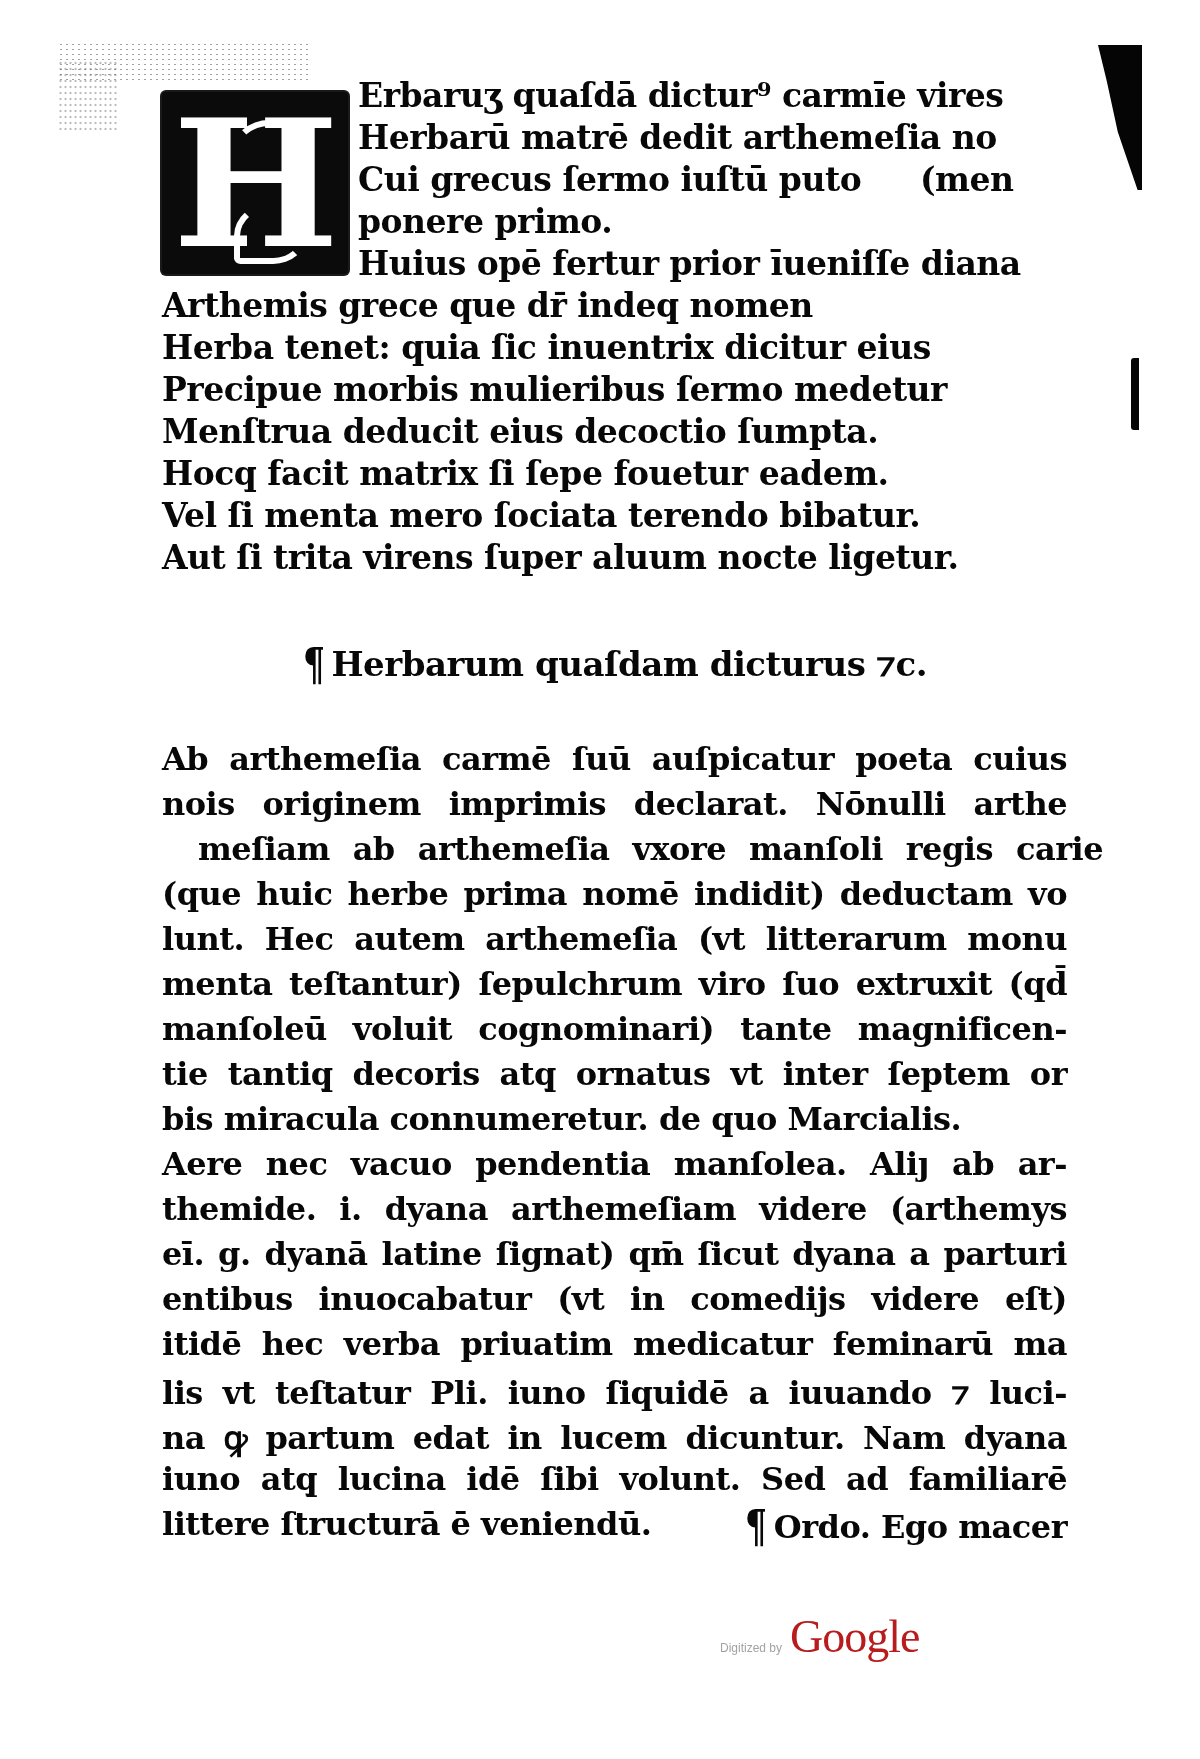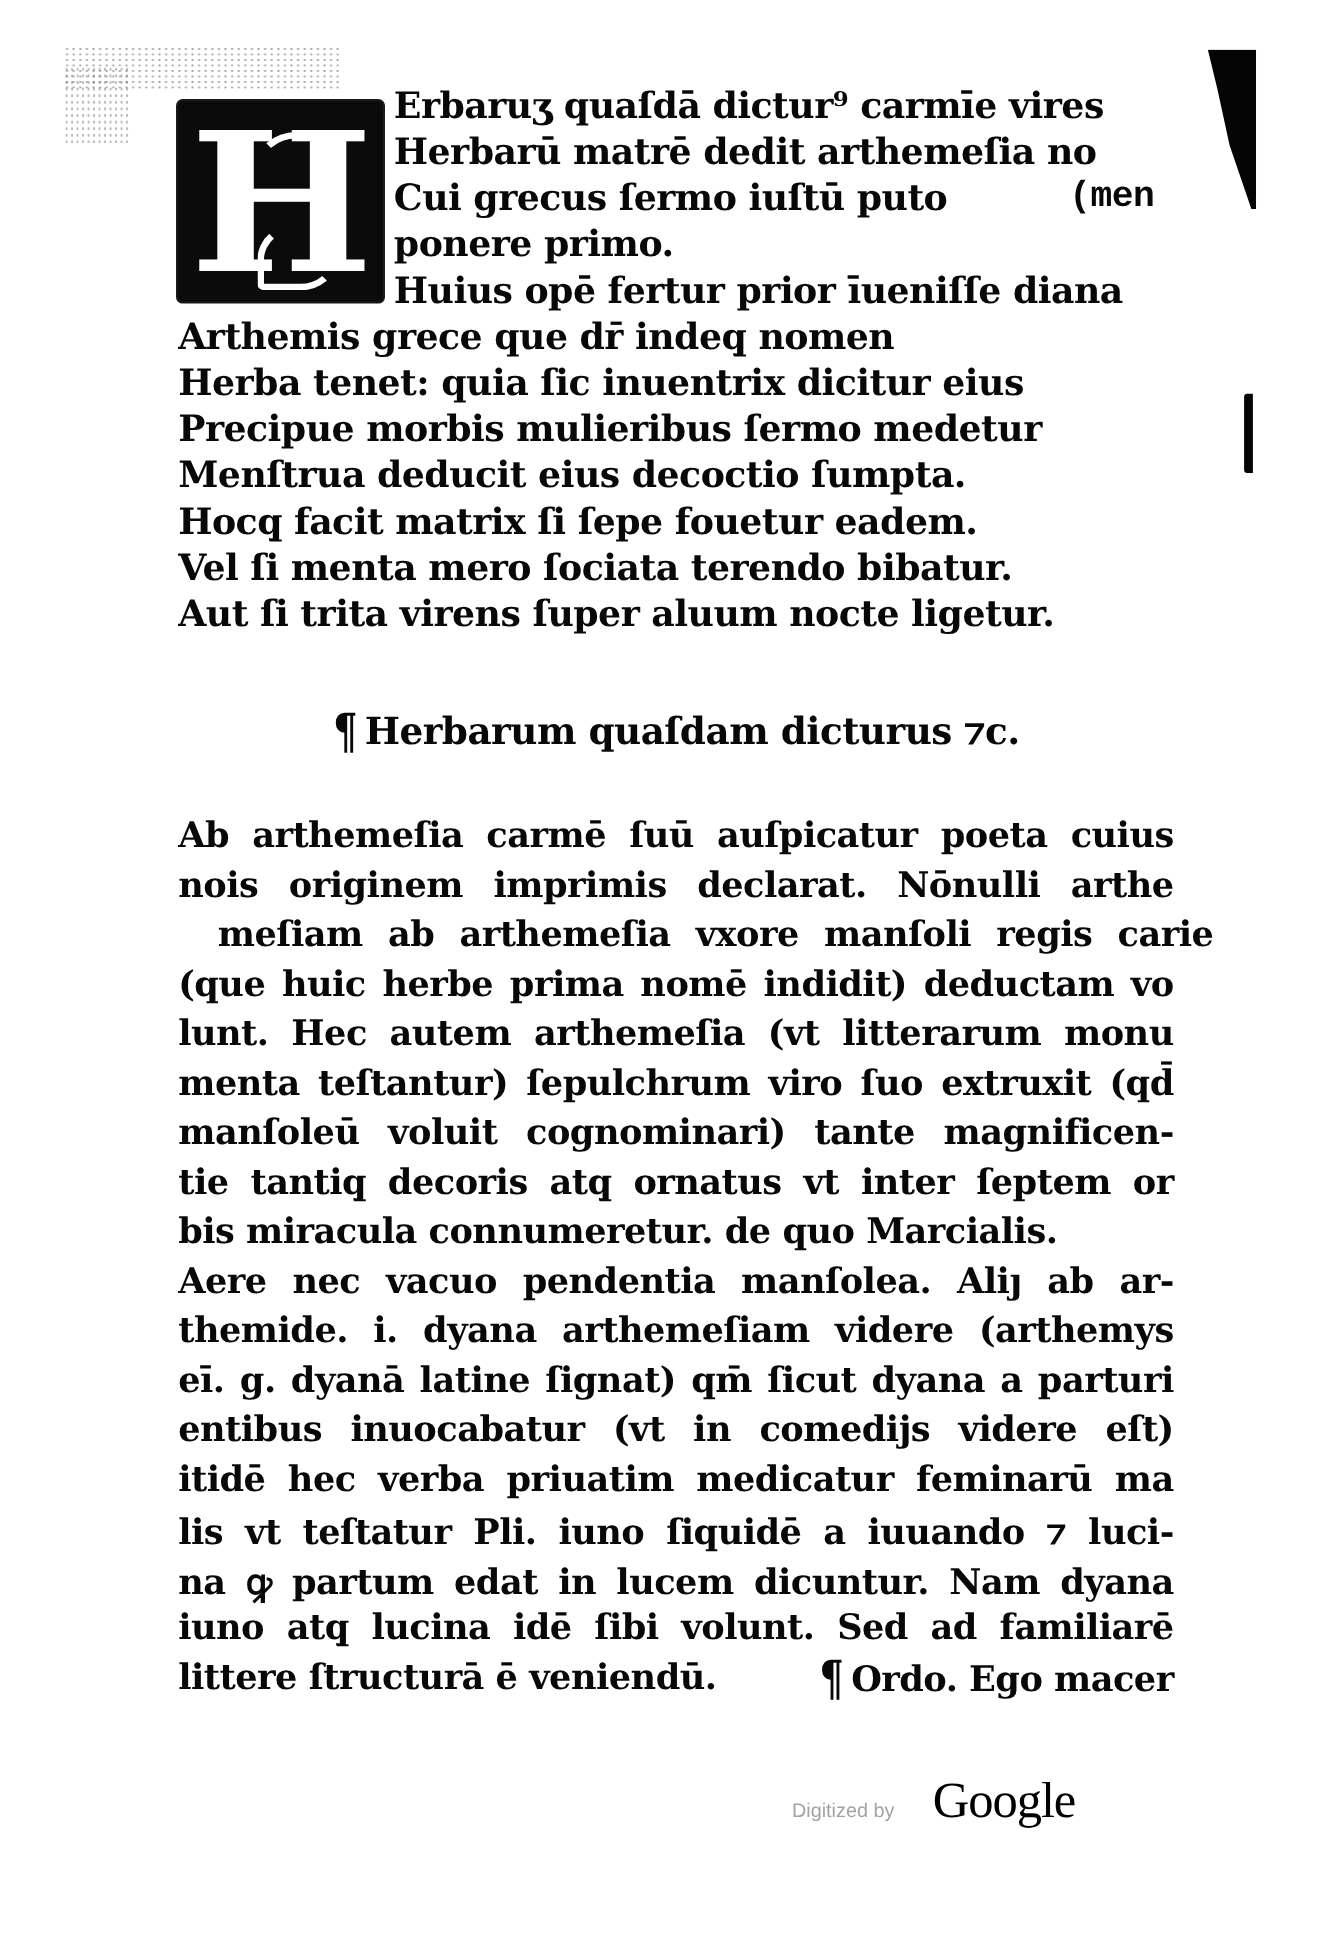--- a/index.html
+++ b/index.html
@@ -36,43 +36,43 @@
   
   .verse { font-size: 33px; }
   
   .comm { font-size: 32px; left: 162px; width: 905px; }
   .comm.just { text-align-last: justify; text-align: justify; }
 
   .heading { font-size: 34px; left: 300px; top: 640px; }
   .pilcrow { display: inline-block; font-size: 44px; line-height: 1; transform: scaleX(.8); margin-right: 4px; vertical-align: -4px; }
 
   .watermark { position: absolute; left: 720px; top: 1610px; display: flex; align-items: baseline; gap: 8px; color: #a3a3a3; }
-  .watermark .by { font-family: "Liberation Sans", sans-serif; font-size: 18px; }
-  .watermark .brand { font-family: "Liberation Serif", serif; font-size: 46px; color: #000000; letter-spacing: -1px; margin-left: 27px; }
+  .watermark .by { font-family: "Liberation Sans", sans-serif; font-size: 12px; }
+  .watermark .brand { font-family: "Liberation Serif", serif; font-size: 46px; color: #b91c1c; letter-spacing: -1px; }
 </style>
 </head>
 <body>
 
 <div class="page">
 
   <div class="speckle"></div>
   <div class="speckle2"></div>
   <div class="edge-bar"></div>
   <div class="edge-line"></div>
 
   <div class="dropcap">
     <span class="letter">H</span>
     <span class="flourish"></span>
     <span class="flourish2"></span>
   </div>
 
   <div class="gothic verse" style="left:358px; top:76px;">Erbaruʒ quaſdā dictur⁹ carmīe vires</div>
   <div class="gothic verse" style="left:358px; top:118px;">Herbarū matrē dedit arthemeſia no</div>
   <div class="gothic verse" style="left:358px; top:160px;">Cui grecus ſermo iuſtū puto</div>
-  <div class="gothic verse" style="left:972px; top:160px;font-family:Liberation Mono, monospace;">(men</div>
+  <div class="gothic verse" style="left:920px; top:160px;">(men</div>
   <div class="gothic verse" style="left:358px; top:202px;">ponere primo.</div>
   <div class="gothic verse" style="left:358px; top:244px;">Huius opē fertur prior īueniſſe diana</div>
   <div class="gothic verse" style="left:162px; top:286px;">Arthemis grece que dr̄ indeq̧ nomen</div>
   <div class="gothic verse" style="left:162px; top:328px;">Herba tenet: quia ſic inuentrix dicitur eius</div>
   <div class="gothic verse" style="left:162px; top:370px;">Precipue morbis mulieribus ſermo medetur</div>
   <div class="gothic verse" style="left:162px; top:412px;">Menſtrua deducit eius decoctio ſumpta.</div>
   <div class="gothic verse" style="left:162px; top:454px;">Hocq̧ facit matrix ſi ſepe fouetur eadem.</div>
   <div class="gothic verse" style="left:162px; top:496px;">Vel ſi menta mero ſociata terendo bibatur.</div>
   <div class="gothic verse" style="left:162px; top:538px;">Aut ſi trita virens ſuper aluum nocte ligetur.</div>
 

